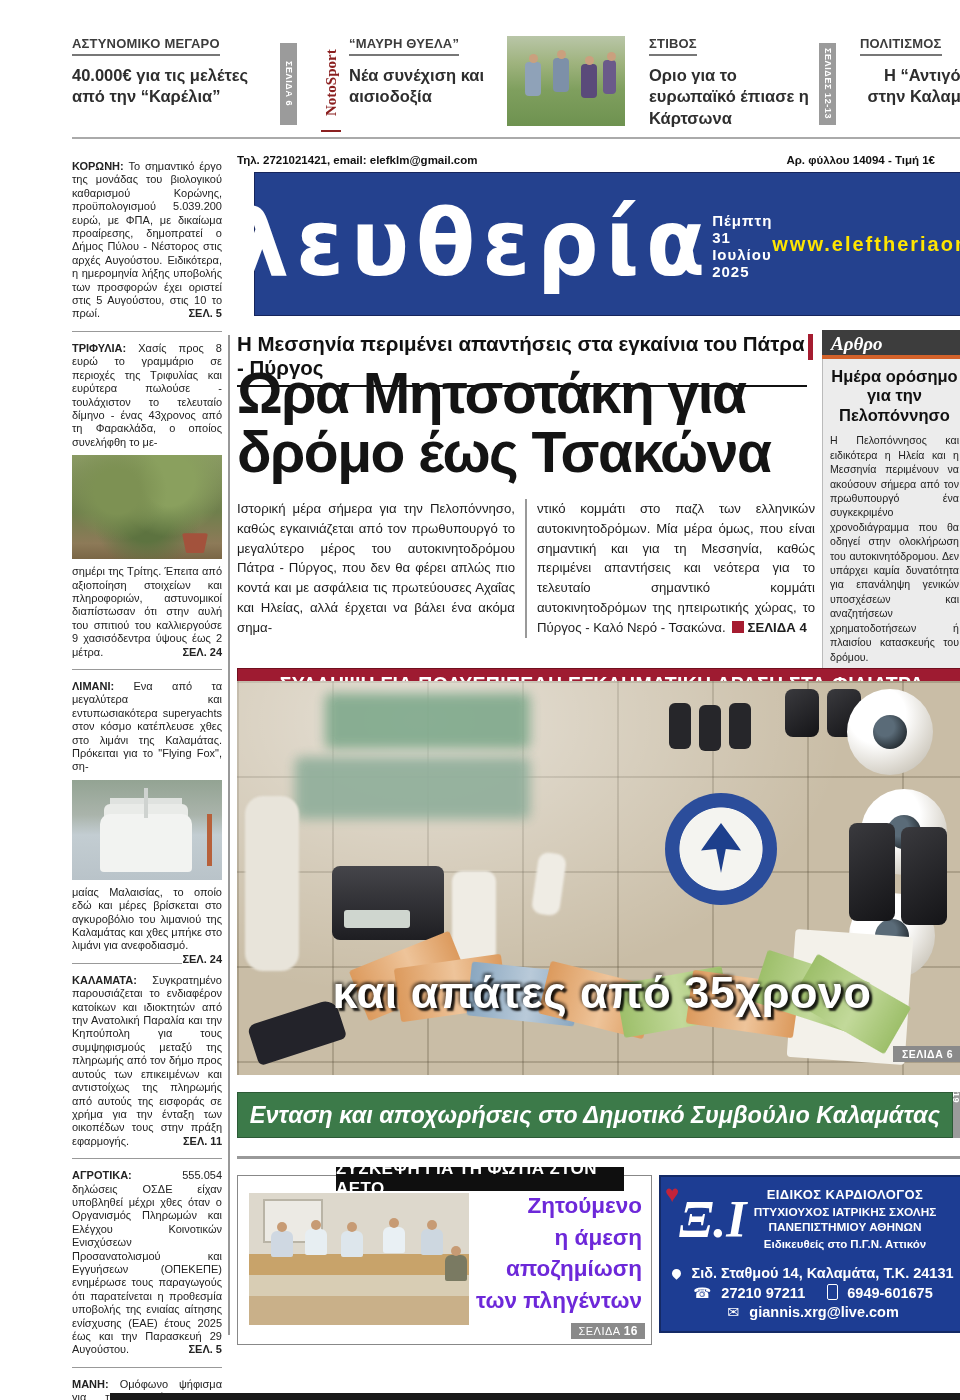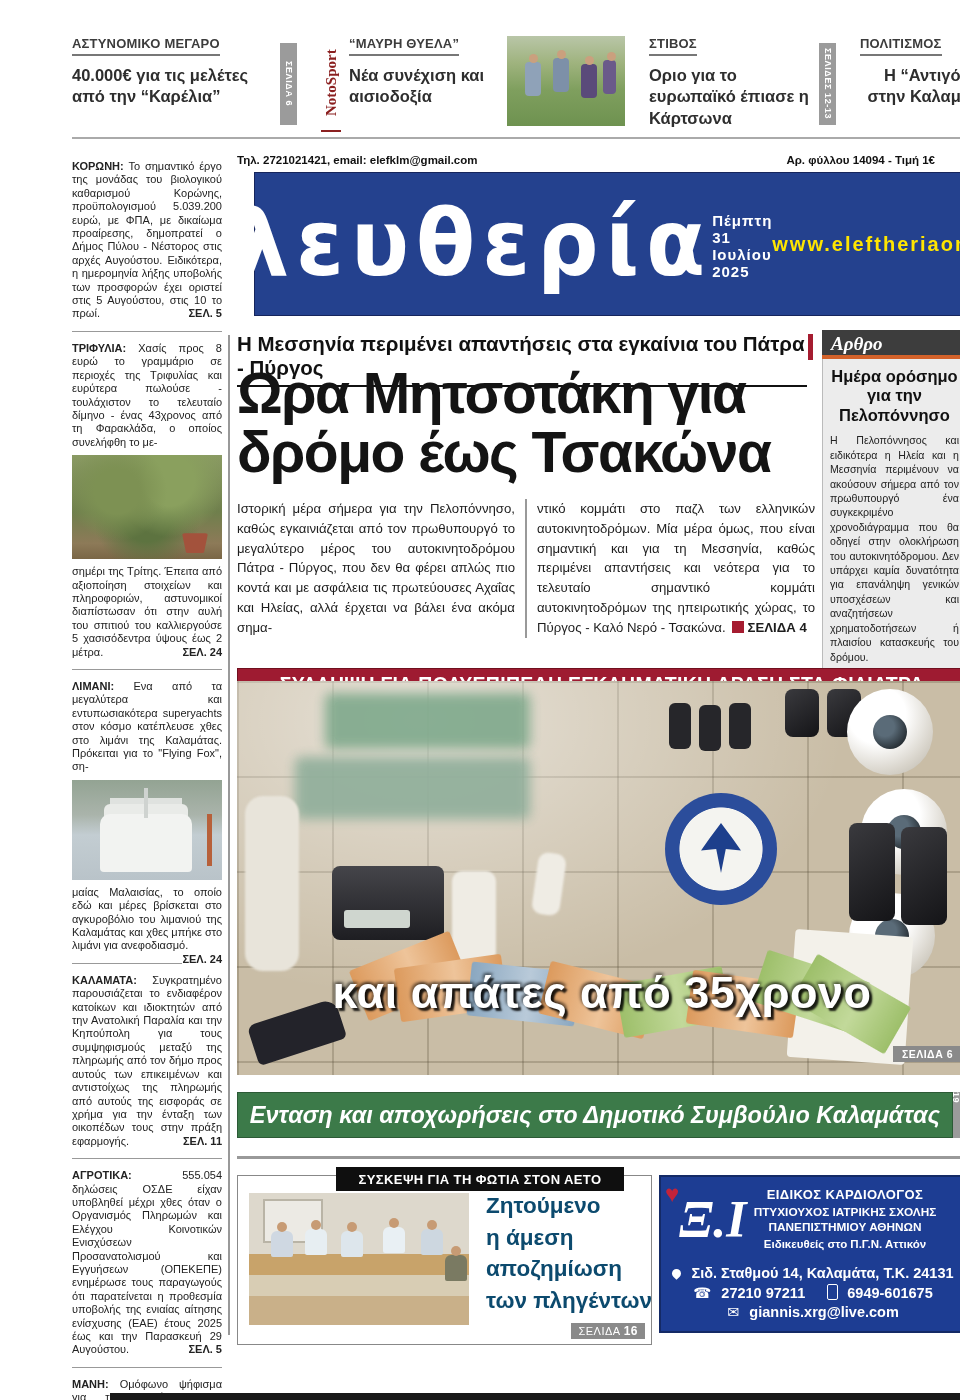--- a/index.html
+++ b/index.html
@@ -128,28 +128,28 @@
   
   .greenbanner{left:205px;top:1092px;width:716px;height:46px;background:#3c7a49;border:1px solid #2c5a36;
     color:#fff;font-weight:bold;font-style:italic;font-size:23.5px;display:flex;align-items:center;
     justify-content:center;box-sizing:border-box;}
   .gb-badge{left:921px;top:1092px;width:16px;height:46px;}
   .midrule{left:205px;top:1156px;width:730px;height:3px;background:#999;}
 
   
   .firebox{left:205px;top:1175px;width:415px;height:170px;border:1.5px solid #888;box-sizing:border-box;}
   .fire-banner{position:absolute;left:98px;top:-9px;width:288px;height:24px;background:#0f0f0f;color:#fff;
-    font-weight:bold;font-size:13px;display:flex;align-items:center;justify-content:center;letter-spacing:.4px;}
+    font-weight:bold;font-size:17px;display:flex;align-items:center;justify-content:center;letter-spacing:.4px;}
   .meeting{position:absolute;left:11px;top:17px;width:220px;height:132px;overflow:hidden;
     background:linear-gradient(180deg,#ddd8cc 0 46%,#c8a36a 46% 62%,#d8cdb4 62% 78%,#c9b089 78% 100%);}
   .meeting .board{position:absolute;left:14px;top:6px;width:56px;height:40px;background:#eceae4;border:2px solid #b9b4a6;}
   .meeting .person{position:absolute;width:22px;height:26px;border-radius:6px 6px 2px 2px;}
   .meeting .person::before{content:"";position:absolute;top:-9px;left:6px;width:10px;height:10px;border-radius:50%;background:#c79b74;}
-  .fire-head{position:absolute;left:248px;top:14px;width:166px;text-align:left;font-size:22.5px;
-    font-weight:600;line-height:1.4;color:#0c4a6e;}
+  .fire-head{position:absolute;left:238px;top:14px;width:166px;text-align:right;font-size:22.5px;
+    font-weight:600;line-height:1.4;color:#6d28d9;}
   .fire-badge{position:absolute;right:6px;bottom:5px;background:#8a8a8a;color:#fff;font-size:11px;
     padding:1px 7px;letter-spacing:.5px;}
   .fire-badge b{font-size:12px;}
 
   
   .adbox{left:627px;top:1175px;width:308px;height:158px;background:#1d3d93;border:2px solid #142a66;
     box-sizing:border-box;color:#fff;padding:7px 8px 5px;}
   .ad-top{display:flex;}
   .ad-logo{width:64px;height:78px;position:relative;flex:0 0 64px;}
   .ad-logo .xi{position:absolute;left:10px;top:10px;font-family:"Liberation Serif","DejaVu Serif",serif;
@@ -231,21 +231,21 @@
   </p>
   <hr class="bsep">
   <p class="brief" style="margin:0;">
     <span class="lead">ΤΡΙΦΥΛΙΑ:</span>
     <span>Χασίς προς 8 ευρώ το γραμμάριο σε περιοχές της Τριφυλίας και ευρύτερα πωλούσε - τουλάχιστον το τελευταίο δίμηνο - ένας 43χρονος από τη Φαρακλάδα, ο οποίος συνελήφθη το με-</span>
   </p>
   <div class="sb-photo cannabis">
     <div class="pot"></div>
   </div>
   <p class="brief" style="margin:0;">
-    <span>σημέρι της Τρίτης. Έπειτα από αξιοποίηση στοιχείων και πληροφοριών, αστυνομικοί διαπίστωσαν ότι στην αυλή του σπιτιού του καλλιεργούσε 5 χασισόδεντρα ύψους έως 2 μέτρα.</span>
+    <span>σημέρι της Τρίτης. Έπειτα από αξιοποίηση στοιχείων και πληροφοριών, αστυνομικοί διαπίστωσαν ότι στην αυλή του σπιτιού του καλλιεργούσε 9 χασισόδεντρα ύψους έως 2 μέτρα.</span>
     <span class="pageref">ΣΕΛ. 24</span>
   </p>
   <hr class="bsep">
   <p class="brief" style="margin:0;">
     <span class="lead">ΛΙΜΑΝΙ:</span>
     <span>Ενα από τα μεγαλύτερα και εντυπωσιακότερα superyachts στον κόσμο κατέπλευσε χθες στο λιμάνι της Καλαμάτας. Πρόκειται για το "Flying Fox", ση-</span>
   </p>
   <div class="sb-photo yacht">
     <div class="hull"></div>
     <div class="mast-pole"></div>

